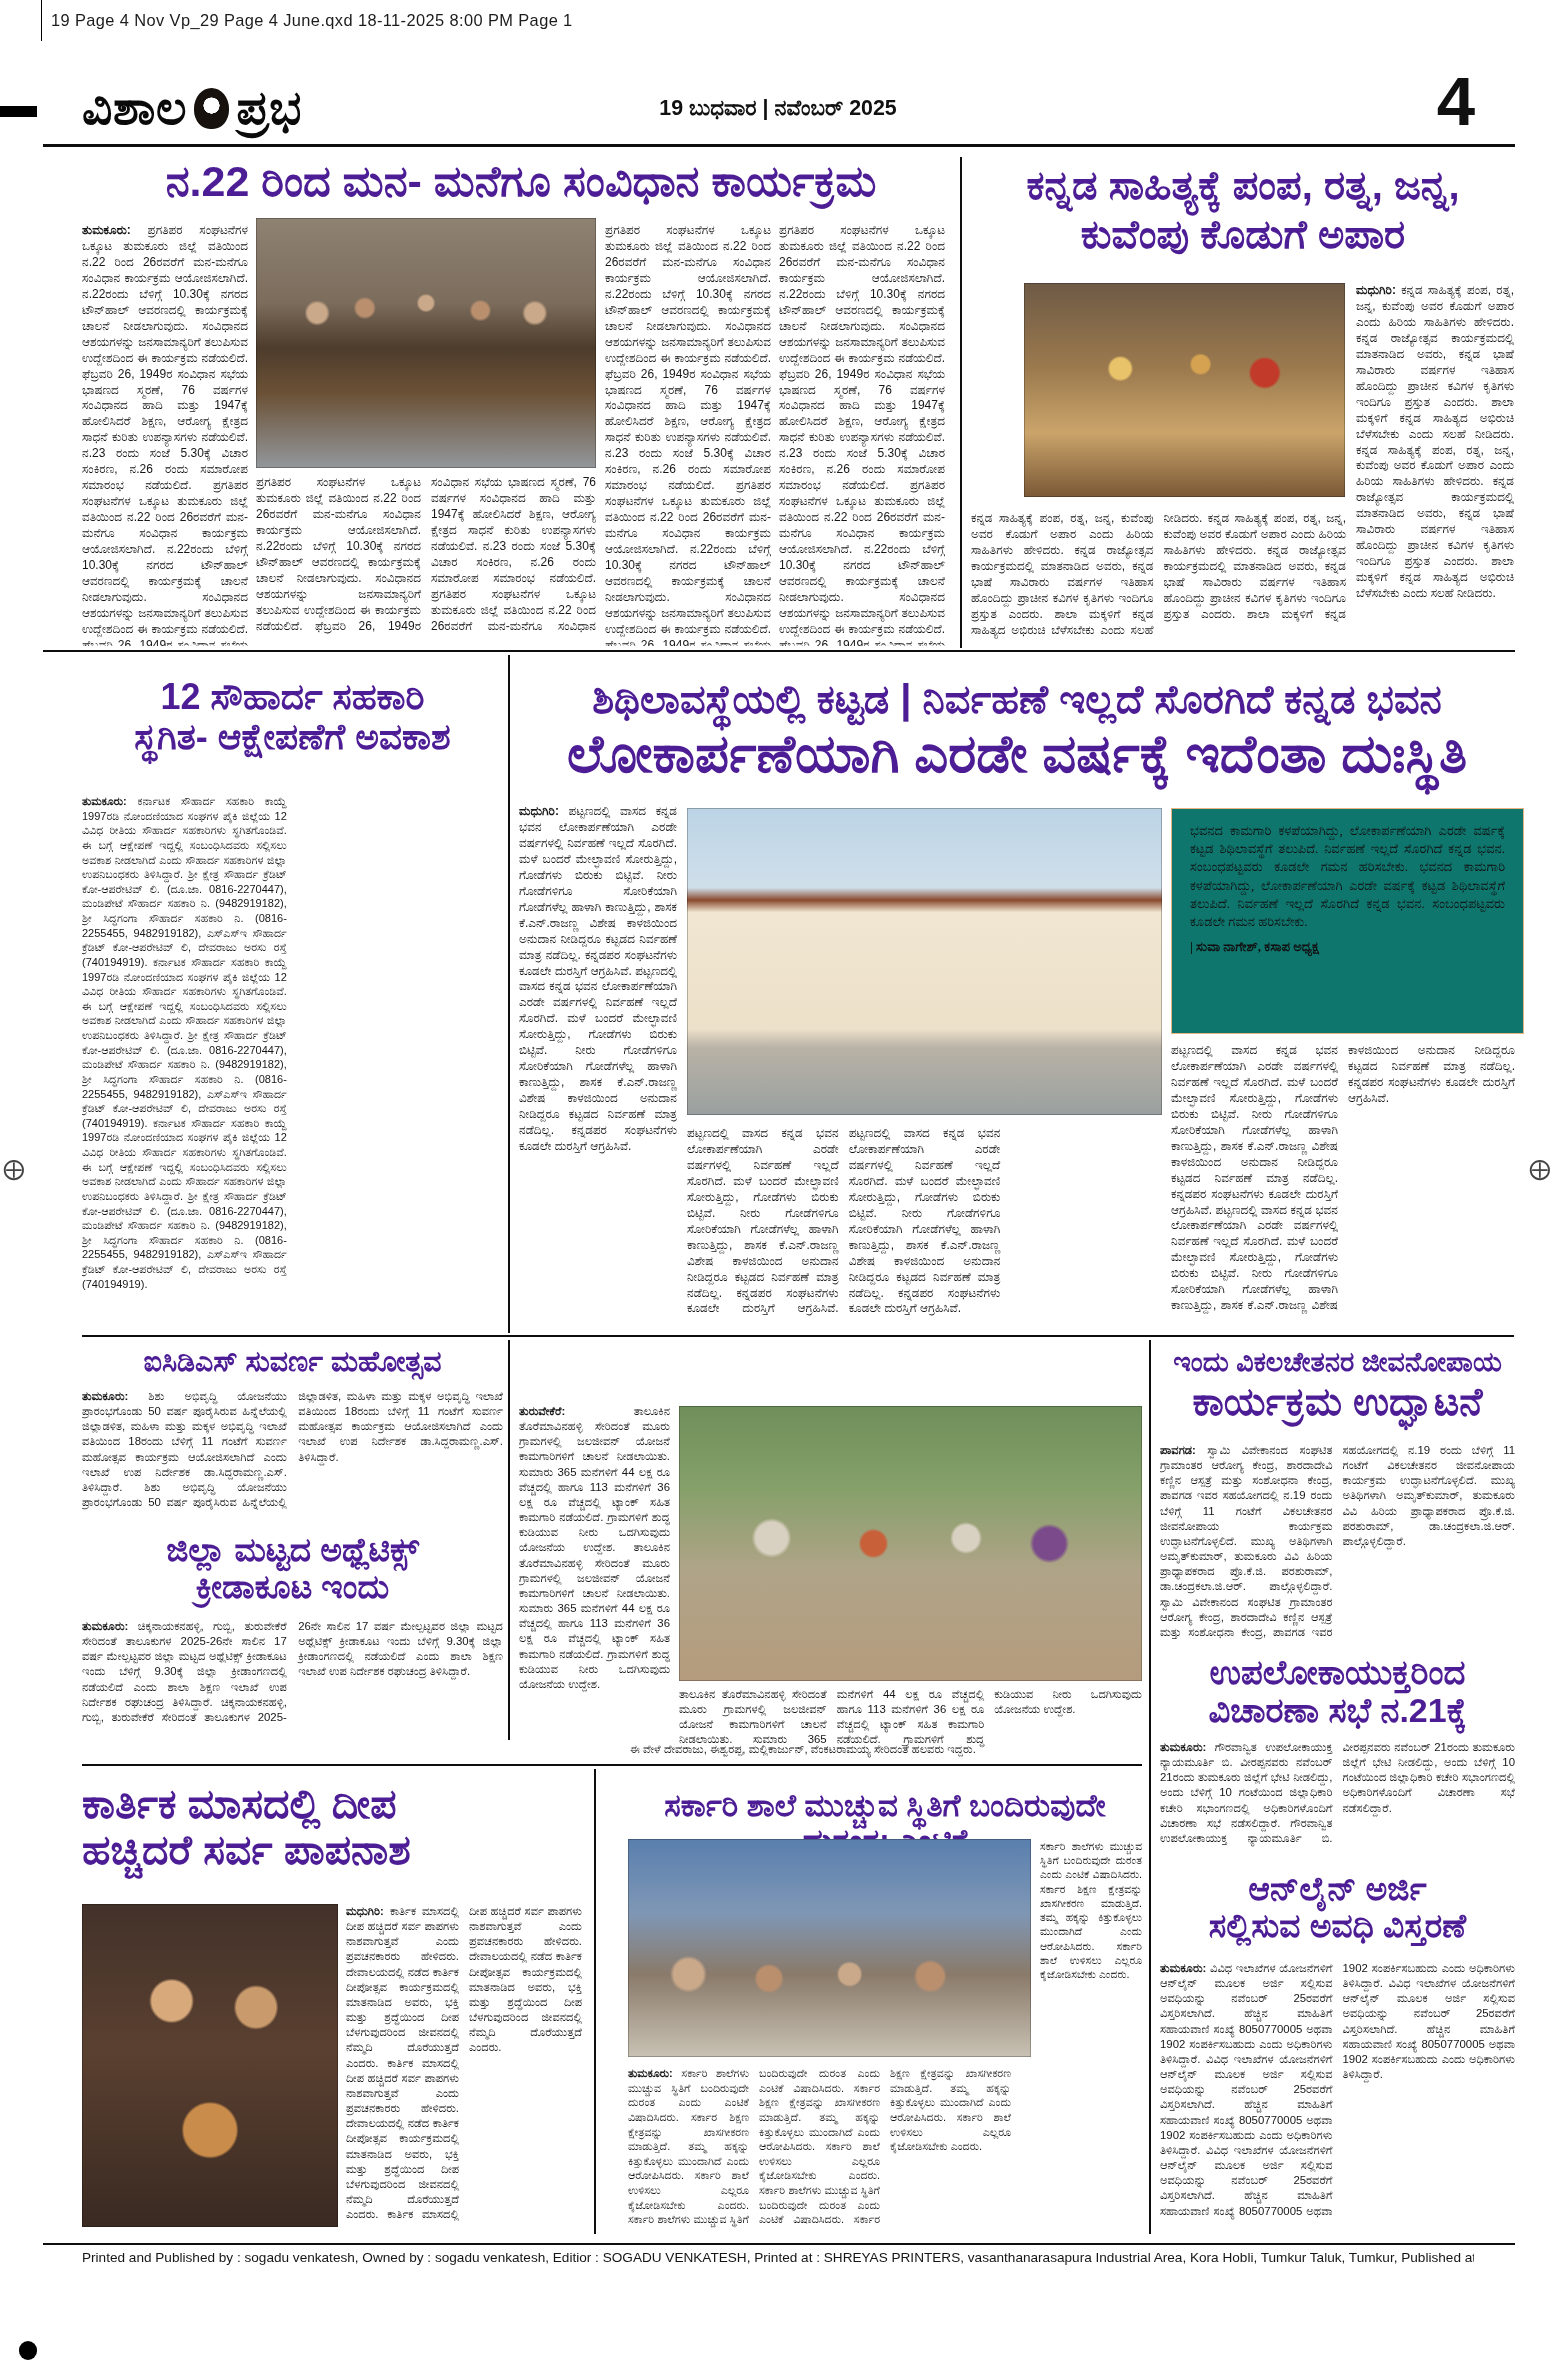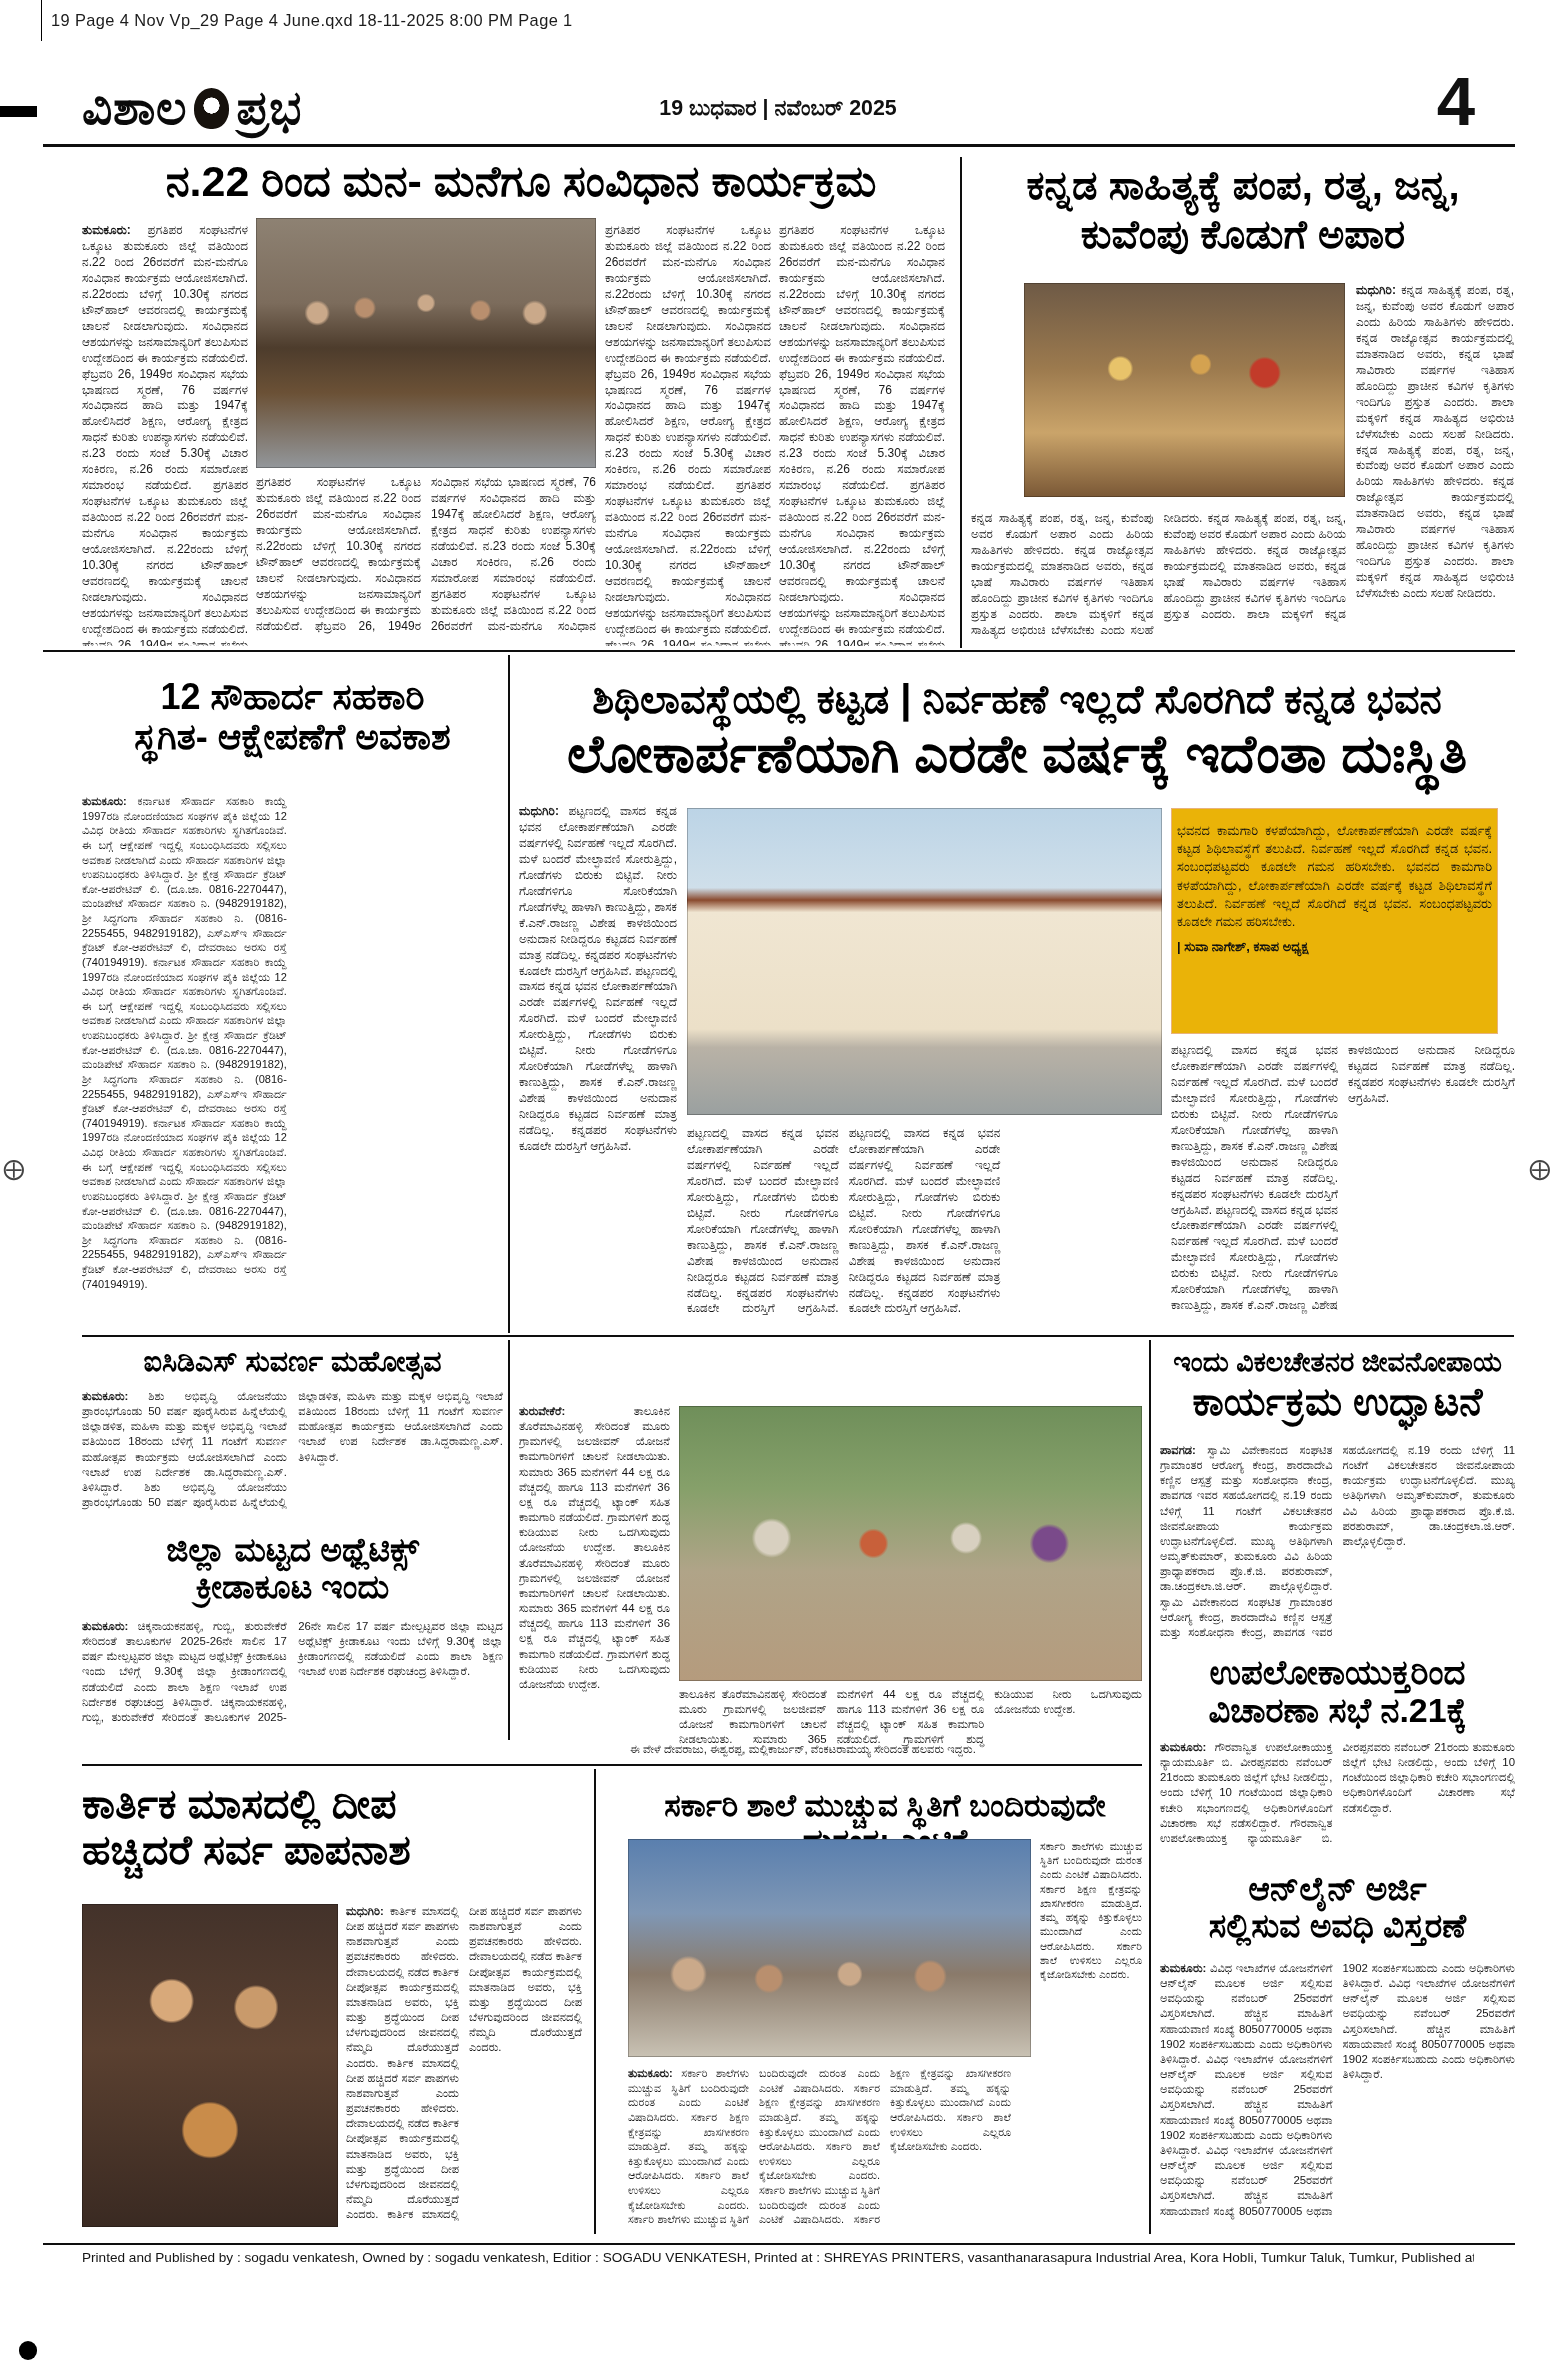--- a/index.html
+++ b/index.html
@@ -11,21 +11,21 @@
   .abs{position:absolute;}
   .rule-h{position:absolute;background:#0e0e0e;}
   .rule-v{position:absolute;background:#0e0e0e;width:2.1px;}
   .slug{font-size:16.4px;color:#1c1c1c;letter-spacing:0.4px;white-space:nowrap;}
   .logo{font-weight:bold;font-size:47px;letter-spacing:0.7px;display:flex;align-items:center;gap:7.1px;color:#0a0a0a;}
   .emblem{width:31px;height:37px;border-radius:50% 50% 46% 46%;background:
     radial-gradient(circle at 50% 42%, #ffffff 0 30%, #17120d 31%);
     border:2.1px solid #17120d;display:inline-block;}
   .dateline-center{font-size:21.4px;font-weight:bold;text-align:center;}
   .pageno{font-size:69px;font-weight:bold;text-align:center;line-height:1;}
-  .headline{font-weight:bold;color:#000000;line-height:1.12;}
+  .headline{font-weight:bold;color:#4c1d95;line-height:1.12;}
   .hl-center{text-align:center;}
   .body-text{font-size:12px;line-height:1.33;text-align:justify;color:#161616;overflow:hidden;column-fill:auto;}
   .body-text b{font-weight:bold;}
   .photo{position:absolute;box-shadow:inset 0 0 0 0.7px rgba(0,0,0,.35);}
   .ph-constitution{background:
     radial-gradient(circle at 18% 38%, #caa98a 0 3%, transparent 4%),
     radial-gradient(circle at 32% 36%, #b98f6e 0 3%, transparent 4%),
     radial-gradient(circle at 50% 34%, #caa98a 0 3%, transparent 4%),
     radial-gradient(circle at 66% 37%, #b98f6e 0 3%, transparent 4%),
     radial-gradient(circle at 82% 38%, #caa98a 0 3%, transparent 4%),
@@ -47,22 +47,22 @@
     radial-gradient(circle at 35% 30%, #d8a97a 0 7%, transparent 8%),
     radial-gradient(circle at 68% 32%, #c99a6b 0 7%, transparent 8%),
     radial-gradient(circle at 50% 70%, #c98c4a 0 10%, transparent 11%),
     linear-gradient(180deg,#43322a 0%,#5a4030 45%,#3a2a22 100%);}
   .ph-school{background:
     radial-gradient(circle at 15% 62%, #caa98a 0 4%, transparent 5%),
     radial-gradient(circle at 35% 64%, #b98f6e 0 4%, transparent 5%),
     radial-gradient(circle at 55% 62%, #caa98a 0 4%, transparent 5%),
     radial-gradient(circle at 75% 63%, #b98f6e 0 4%, transparent 5%),
     linear-gradient(180deg,#5a7fae 0%,#7f97b5 34%,#8a7a6a 62%,#c9c2b4 100%);}
-  .info-box{background:#eab308;border:0.7px solid #e8b37e;padding:13px 5px;
-    font-size:13px;line-height:1.4;text-align:justify;overflow:hidden;}
+  .info-box{background:#0f766e;border:0.7px solid #e8b37e;padding:13px 18px;
+    font-size:13px;line-height:1.4;text-align:justify;overflow:hidden;font-family:Liberation Serif, serif;}
   .info-credit{font-weight:bold;margin-top:7.1px;font-size:13px;}
   .imprint{font-size:13.6px;text-align:center;color:#151515;white-space:nowrap;overflow:hidden;}
   .regmark{font-size:21.4px;color:#444;}
   .cropbar{background:#000;position:absolute;}
 </style>
 </head>
 <body>
 
 <div class="page">
 

